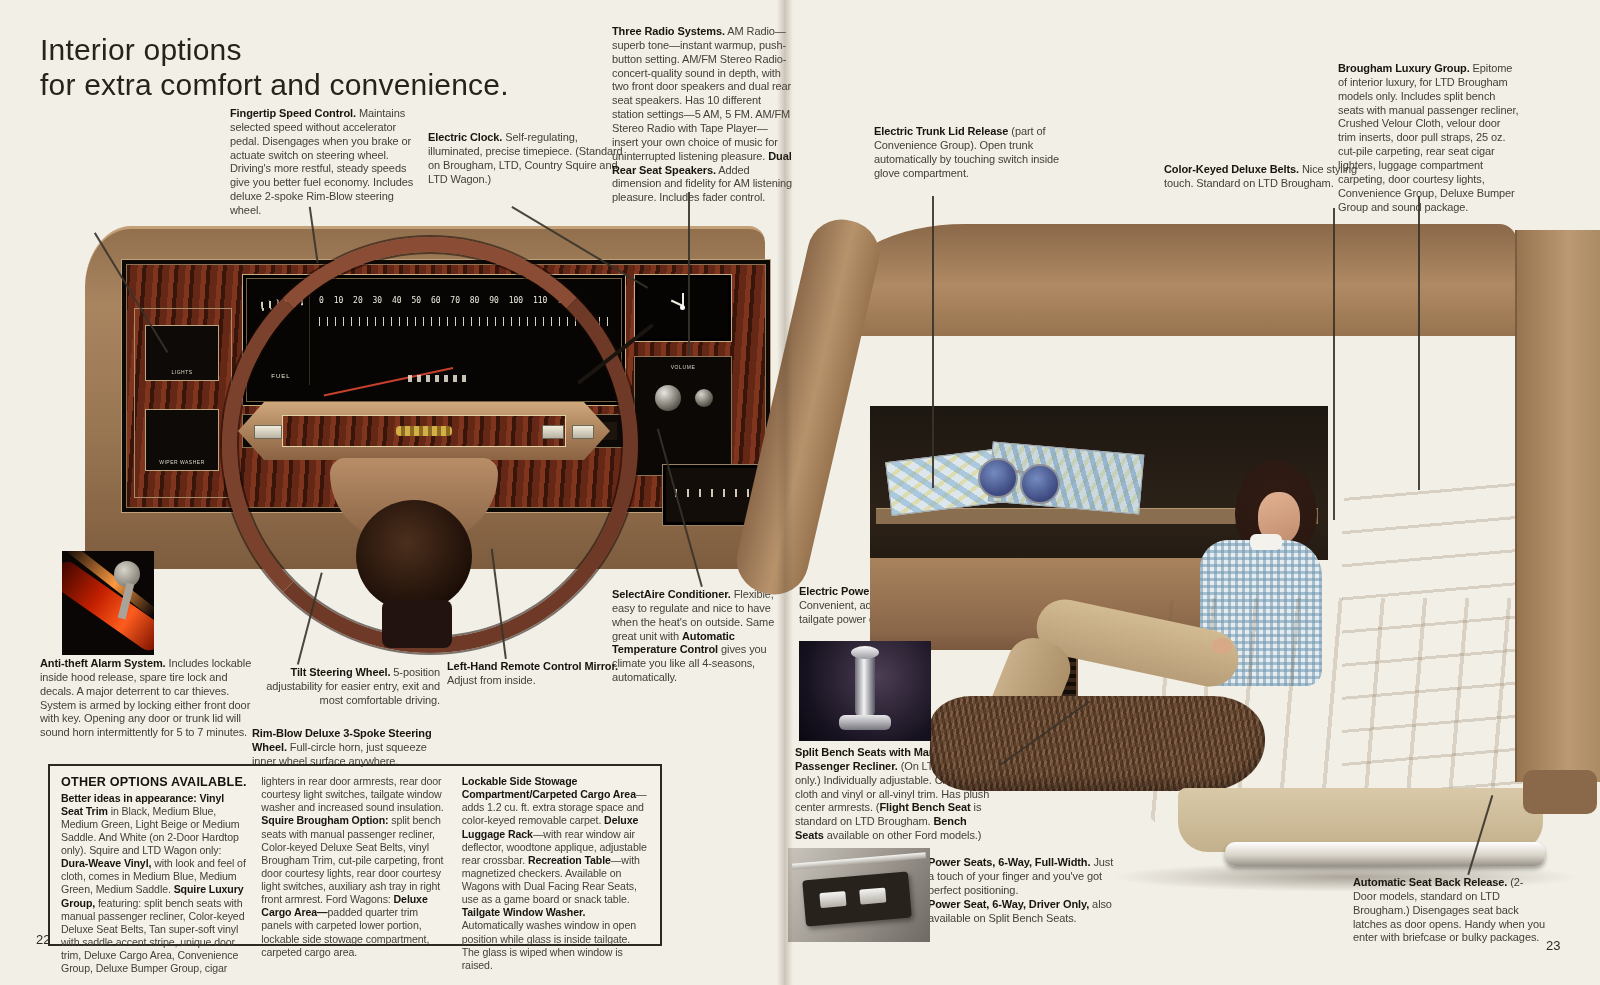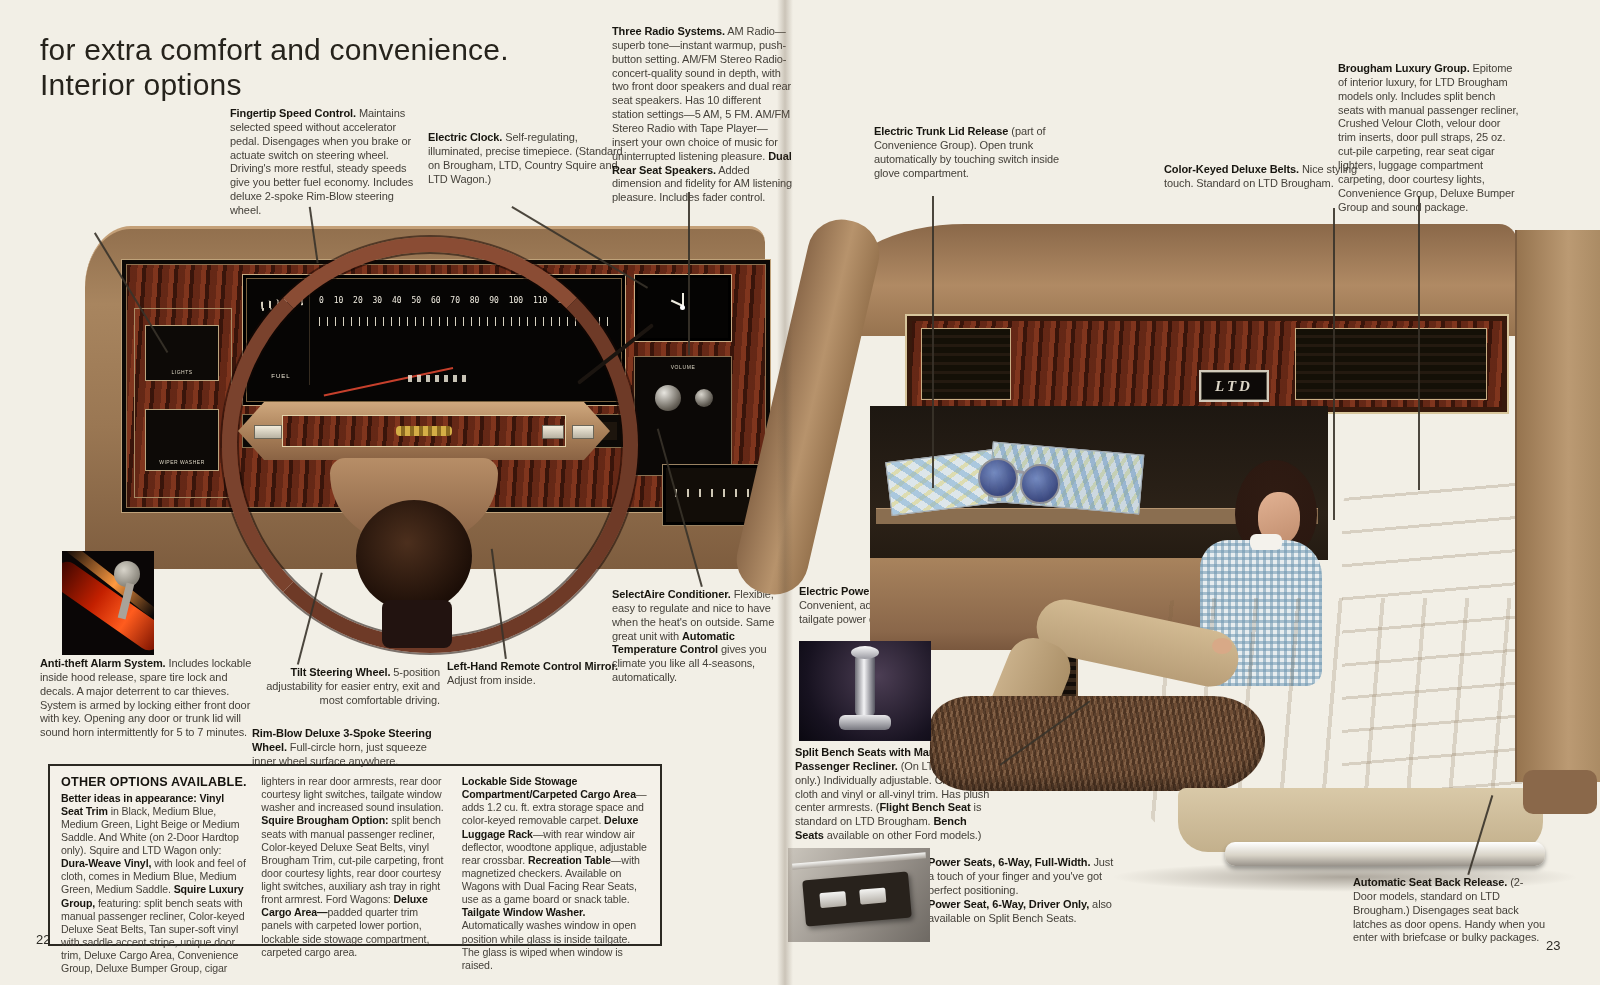--- a/index.html
+++ b/index.html
@@ -232,22 +232,22 @@
     transform:rotate(-5deg);box-shadow:2px 3px 5px rgba(0,0,0,.4);}
   .psbtn{position:absolute;top:14px;width:26px;height:15px;background:linear-gradient(#f4f4f2,#b3aea6);border-radius:2px;}
   .psb1{left:16px;} .psb2{left:56px;}
 </style>
 </head>
 <body>
 
 <div class="page">
 
   <div class="title">
+    <div>Interior options</div>
     <div>for extra comfort and convenience.</div>
-    <div>Interior options</div>
   </div>
 
   <div class="dash-left">
     <div class="cluster wood">
       <div class="sw-panel wood">
         <div class="sw-in sw-a">LIGHTS</div>
         <div class="sw-in sw-b">WIPER WASHER</div>
       </div>
       <div class="speedo">
         <div class="fuel">
@@ -287,25 +287,20 @@
     <div class="emblem"></div>
   </div>
   <div class="hub"></div>
   <div class="column"></div>
   <div class="colshaft"></div>
   <div class="stalk"></div>
 
   <div class="dash-right">
     <div class="seatshadow"></div>
     <div class="dtop"></div>
-    <div class="wstrip wood">
-      <div class="vent vent-l"></div>
-      <div class="vent vent-r"></div>
-      <div class="badge">LTD</div>
-    </div>
     <div class="glove">
       <div class="shelf"></div>
       <div class="map map1"></div>
       <div class="map map2"></div>
       <div class="sgbridge"></div>
       <div class="sglens sg1"></div>
       <div class="sglens sg2"></div>
     </div>
     <div class="dlow"></div>
     <div class="speaker"></div>

